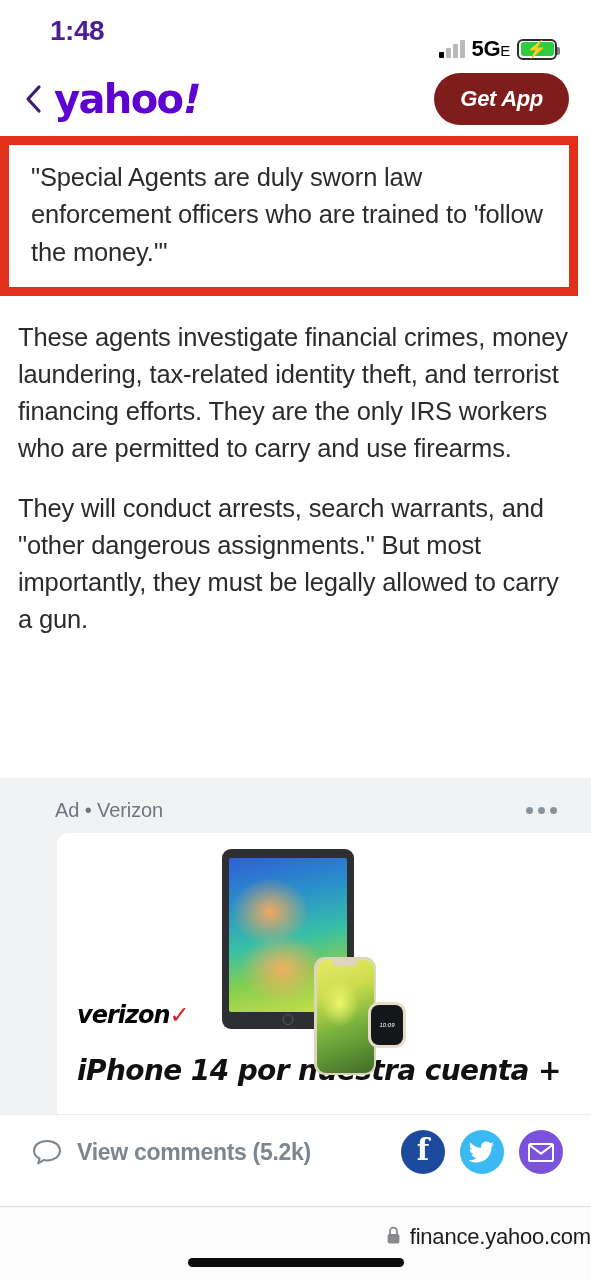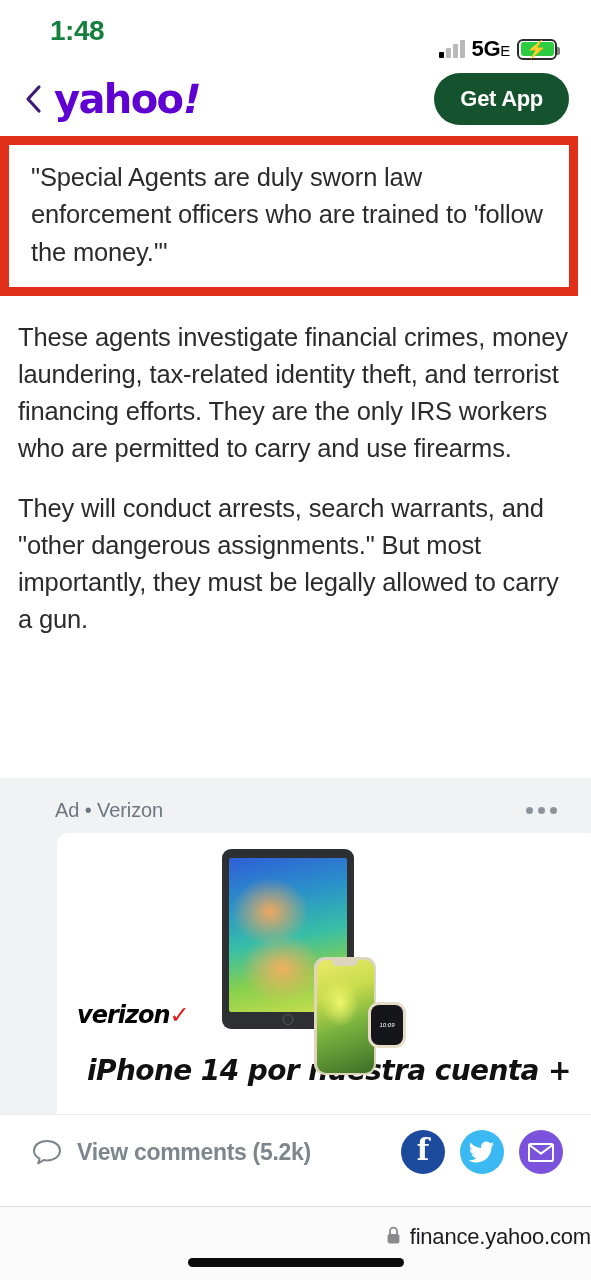--- a/index.html
+++ b/index.html
@@ -10,21 +10,21 @@
     overflow:hidden;
   }
   #screen { position:relative; width:591px; height:1280px; background:#fff; }
 
   
   .statusbar {
     position:absolute; top:0; left:0; width:591px; height:62px;
     display:flex; align-items:center; justify-content:space-between;
     padding:0 34px 0 50px;
   }
-  .sb-time { font-size:28px; font-weight:700; color:#15803d; letter-spacing:-0.5px; }
+  .sb-time { font-size:28px; font-weight:700; color:#4c1d95; letter-spacing:-0.5px; }
   .sb-right { display:flex; align-items:center; gap:7px;margin-top:36px; }
   .signal { display:flex; align-items:flex-end; gap:2.5px; height:18px; }
   .signal i { width:4.5px; background:#000; border-radius:1px; display:block; }
   .signal i:nth-child(1){ height:6px; background:#000; }
   .signal i:nth-child(2){ height:10px; background:#b9b9b9; }
   .signal i:nth-child(3){ height:14px; background:#b9b9b9; }
   .signal i:nth-child(4){ height:18px; background:#b9b9b9; }
   .net-label { font-size:22px; font-weight:600; color:#000; letter-spacing:-0.3px; }
   .net-label .sm { font-size:15px; font-weight:500; }
   .battery { position:relative; width:40px; height:21px; border:2px solid #2b2b2b;
@@ -44,24 +44,25 @@
     width:30px; height:30px; display:flex; align-items:center; justify-content:center;
     color:#5a00c8; flex:0 0 auto;
   }
   .yahoo-logo {
     font-size:40px; font-weight:800; color:#5F01D1;
     letter-spacing:-1.6px; line-height:1; margin-left:6px;
     font-family:"DejaVu Sans", sans-serif;
   }
   .yahoo-logo .bang { display:inline-block; transform:skewX(-12deg); }
   .get-app {
-    margin-left:auto; background:#14532d; color:#fff; border:none;
+    margin-left:auto; background:#7f1d1d; color:#fff; border:none;
     font-size:22px; font-weight:700; border-radius:30px;
     padding:13px 26px; letter-spacing:-0.3px; cursor:pointer;
     font-family:"Liberation Sans", sans-serif;
+    font-style:italic;
   }
 
   
   .article { position:absolute; top:136px; left:0; width:591px; }
 
   .highlight-box {
     border:9px solid #E0301A; background:#fff;
     padding:14px 22px 16px 22px; margin:0 13px 0 0;
   }
   .highlight-box p {
@@ -71,21 +72,21 @@
 
   .body-copy { padding:0 18px; }
   .body-copy p {
     font-size:25.5px; line-height:1.45; color:#2b2b2b;
     margin-top:23px; letter-spacing:-0.15px;
   }
 
   
   .ad-block {
     position:absolute; top:778px; left:0; width:591px; height:352px;
-    background:#F0F2F4; overflow:hidden;text-align:center;
+    background:#F0F2F4; overflow:hidden;
   }
   .ad-head {
     display:flex; align-items:center; justify-content:space-between;
     padding:21px 34px 0 55px;
   }
   .ad-label { font-size:20px; color:#6e7780; letter-spacing:-0.1px; }
   .ad-dots { display:flex; gap:5px; align-items:center; }
   .ad-dots span { width:7px; height:7px; border-radius:50%; background:#8b949c; display:block; }
 
   .ad-card {

